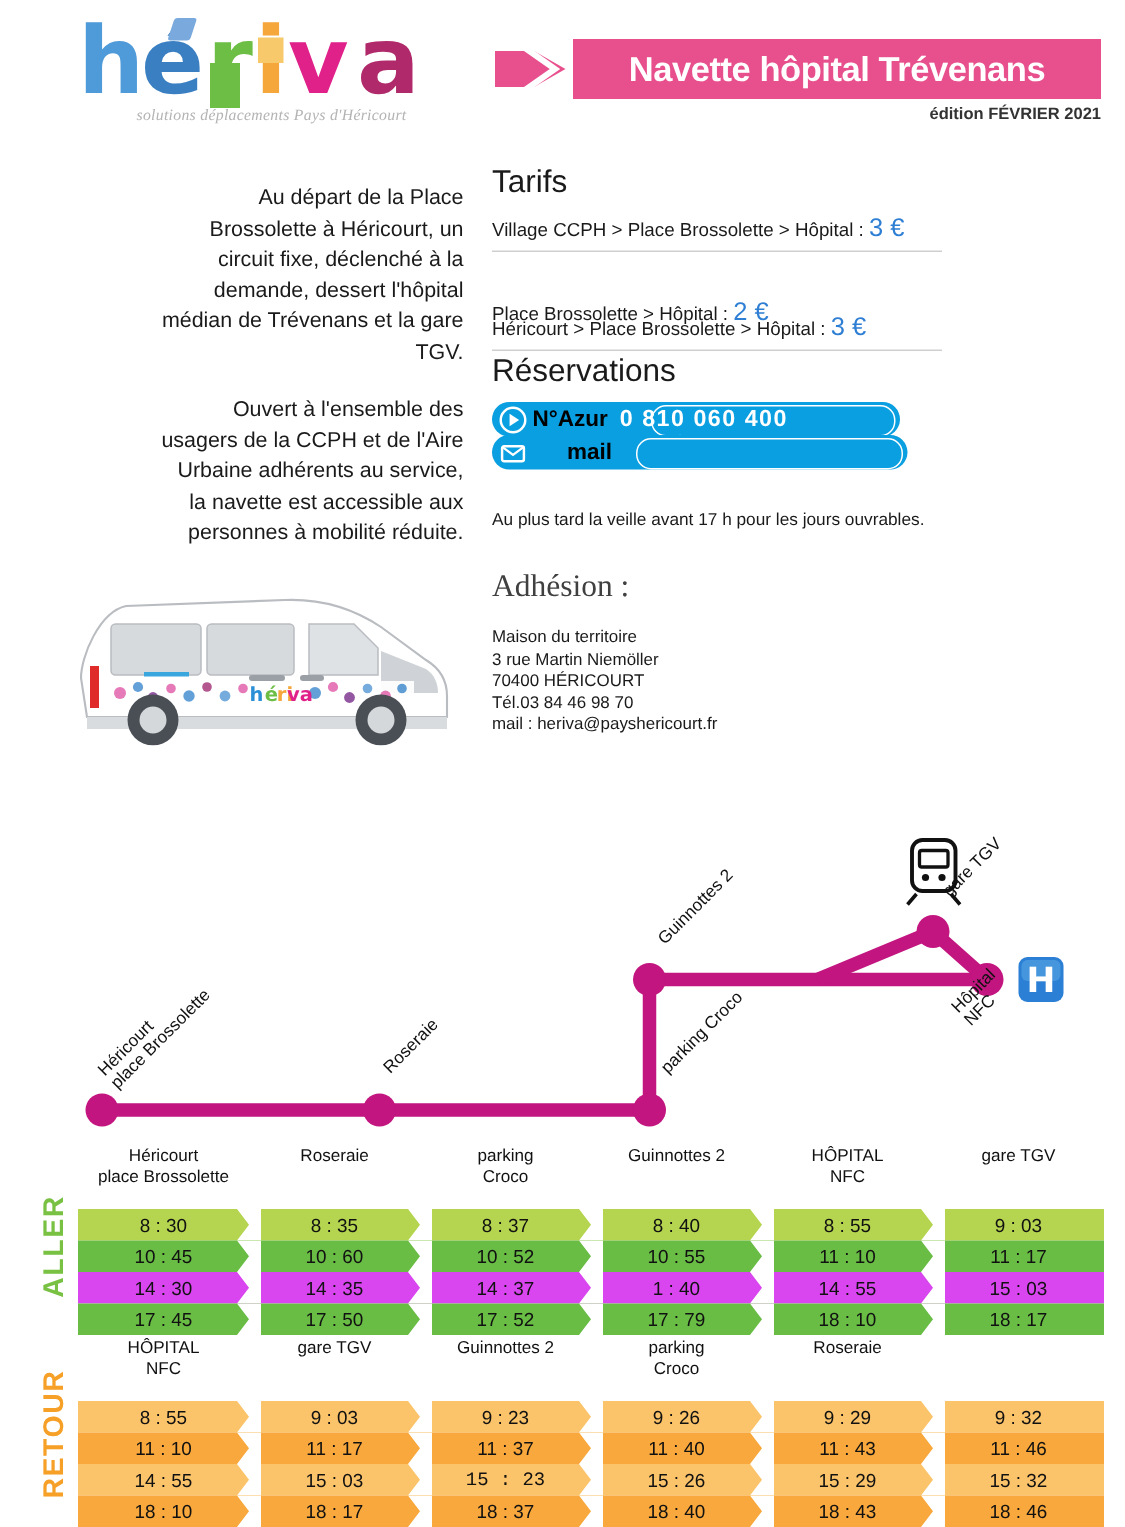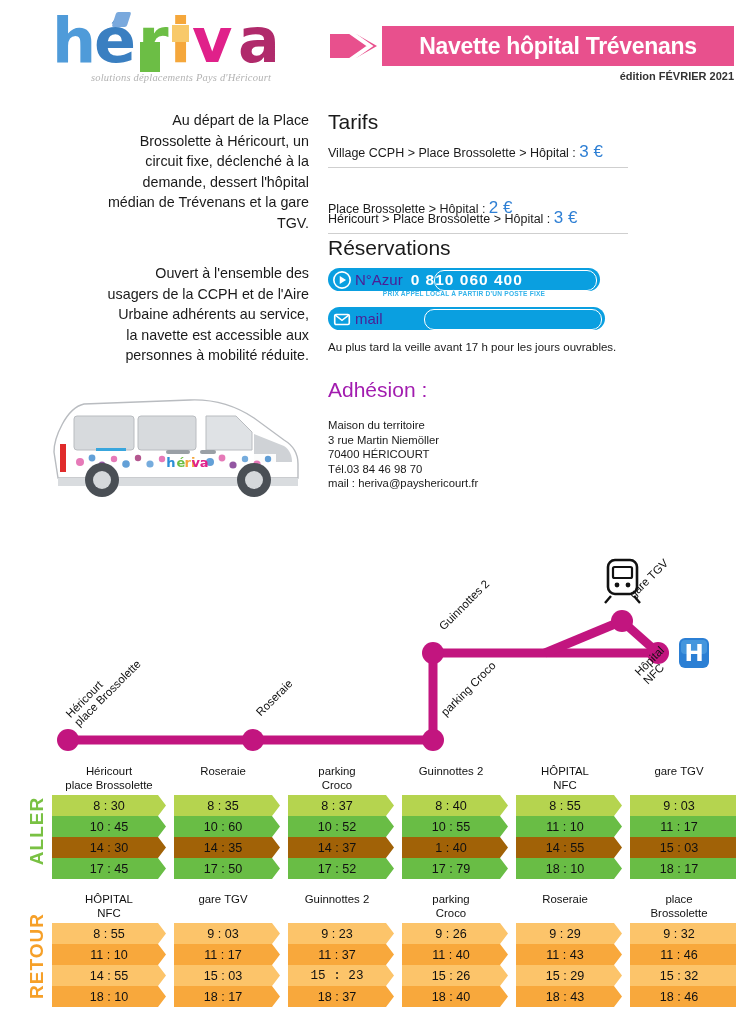--- a/index.html
+++ b/index.html
@@ -39,70 +39,70 @@
   .banner-arrow{position:absolute;left:0;top:0;width:58px;height:40px;}
   .banner-bar{position:absolute;left:52px;top:0;width:352px;height:40px;background:#e8508d;}
   .banner-txt{position:absolute;left:52px;top:0;width:352px;height:40px;
     display:flex;align-items:center;justify-content:center;
     color:#ffffff;font-weight:700;font-size:23px;letter-spacing:-0.3px;}
   #edition{left:330px;top:70px;width:404px;text-align:right;
     font-size:11px;font-weight:700;color:#333;}
 
   
   .para{width:205px;text-align:right;font-size:14.3px;line-height:20.5px;color:#1a1a1a;}
-  #para1{left:104px;top:110px;}
+  #para1{left:104px;top:122px;}
   #para2{left:104px;top:263px;}
 
   
   #van{left:40px;top:392px;width:268px;height:105px;}
 
   
   #tarifs-title{left:328px;top:110px;font-size:21px;color:#1a1a1a;}
   .tarif-row{left:328px;width:300px;font-size:12.5px;color:#1a1a1a;
     padding-bottom:5px;border-bottom:1px solid #cfcfcf;}
   .tarif-row.last{border-bottom:none;}
   #tarif0{top:142px;}
   #tarif1{top:170px;margin-top:38px;}
   #tarif2{top:198px;}
   .price{color:#2e7fd4;font-size:17px;}
 
   #resa-title{left:328px;top:236px;font-size:21px;color:#1a1a1a;}
   .badge{position:absolute;height:23px;border-radius:12px;background:#0a9fe0;
     display:flex;align-items:center;}
   #azur-badge{left:328px;top:268px;width:272px;}
-  #mail-badge{left:328px;top:307px;width:277px;}
+  #mail-badge{left:328px;top:290px;width:277px;gap:23px;}
   .badge-icon{width:22px;height:22px;margin-left:3px;display:flex;
     align-items:center;justify-content:center;}
-  .badge-label{color:#4c1d95;font-weight:400;font-size:15px;padding-left:2px;}
+  .badge-label{color:#000000;font-weight:700;font-size:15px;padding-left:2px;}
   .badge-value{color:#fff;font-weight:700;font-size:15.5px;
     letter-spacing:1px;margin-left:8px;}
   .badge-pill{position:absolute;top:2px;height:19px;border:1.6px solid #fff;
     border-radius:10px;}
   #azur-pill{left:106px;right:3px;}
   #mail-pill{left:96px;right:3px;}
   #azur-small{left:328px;top:290px;width:272px;text-align:center;
     font-size:6.6px;color:#34b3ea;font-weight:700;letter-spacing:0.2px;}
   #resa-note{left:328px;top:341px;font-size:11.5px;color:#1a1a1a;}
 
-  #adh-title{left:328px;top:378px;font-size:21px;color:#a21caf;}
+  #adh-title{left:328px;top:378px;font-size:21px;color:#404040;font-family:Liberation Serif, serif;}
   #adh-block{left:328px;top:418px;font-size:11.3px;line-height:14.6px;color:#1a1a1a;}
 
   
   #map{left:0;top:540px;width:750px;height:225px;}
   .stop-label{position:absolute;font-size:11.5px;color:#111;
     white-space:pre;transform-origin:0 50%;transform:rotate(-45deg);}
 
   
   .tbl{position:absolute;left:52px;width:684px;}
   #tbl-aller{top:765px;}
   #tbl-retour{top:893px;}
   .hdr-row{position:relative;height:30px;}
   .hdr-cell{position:absolute;top:0;width:114px;text-align:center;
     font-size:11.4px;line-height:13.5px;color:#111;}
-  .body-rows{position:relative;width:684px;height:100px;overflow:hidden;}
+  .body-rows{position:relative;width:684px;height:100px;overflow:hidden;margin-top:11px;}
   .trow{position:relative;height:21px;width:684px;}
   .tcell{position:absolute;top:0;height:21px;width:114px;
     display:flex;align-items:center;justify-content:center;
     font-size:12.6px;color:#111;}
   .chev{position:absolute;top:0;height:21px;width:16px;z-index:3;}
   .sidelabel{position:absolute;font-weight:700;font-size:19px;
     letter-spacing:1px;transform-origin:50% 50%;transform:rotate(-90deg);}
   #lbl-aller{left:-3px;top:820px;width:80px;text-align:center;color:#79c143;}
   #lbl-retour{left:-3px;top:948px;width:80px;text-align:center;color:#f6a028;}
 </style>
@@ -324,21 +324,21 @@
             <path d="M0 0 L8 10.5 L0 21 L16 21 L16 0 Z" fill="#ffffff"></path>
             <path d="M16 0 L16 21 L8 21 L16 10.5 Z" fill="#b5d44f" opacity="0"></path>
           </svg></div>
         <div class="tcell" style="left: 456px;">11 : 10</div>
         <div class="chev" style="left: 562px;"><svg viewBox="0 0 16 21" width="16" height="21" preserveAspectRatio="none">
             <path d="M0 0 L8 10.5 L0 21 L16 21 L16 0 Z" fill="#ffffff"></path>
             <path d="M16 0 L16 21 L8 21 L16 10.5 Z" fill="#b5d44f" opacity="0"></path>
           </svg></div>
         <div class="tcell" style="left: 570px;">11 : 17</div>
       </div>
-      <div class="trow" style="background: #a16207;">
+      <div class="trow" style="background: #d946ef;">
         <div class="tcell" style="left: 0px;">14 : 30</div>
         <div class="chev" style="left: 106px;"><svg viewBox="0 0 16 21" width="16" height="21" preserveAspectRatio="none">
             <path d="M0 0 L8 10.5 L0 21 L16 21 L16 0 Z" fill="#ffffff"></path>
             <path d="M16 0 L16 21 L8 21 L16 10.5 Z" fill="#b5d44f" opacity="0"></path>
           </svg></div>
         <div class="tcell" style="left: 114px;">14 : 35</div>
         <div class="chev" style="left: 220px;"><svg viewBox="0 0 16 21" width="16" height="21" preserveAspectRatio="none">
             <path d="M0 0 L8 10.5 L0 21 L16 21 L16 0 Z" fill="#ffffff"></path>
             <path d="M16 0 L16 21 L8 21 L16 10.5 Z" fill="#b5d44f" opacity="0"></path>
           </svg></div>
@@ -391,21 +391,20 @@
 </div>
 
 <div class="abs sidelabel" id="lbl-retour">RETOUR</div>
 <div class="tbl" id="tbl-retour">
   <div class="hdr-row">
       <div class="hdr-cell" style="left: 0px;">HÔPITAL<br>NFC</div>
       <div class="hdr-cell" style="left: 114px;">gare TGV</div>
       <div class="hdr-cell" style="left: 228px;">Guinnottes 2</div>
       <div class="hdr-cell" style="left: 342px;">parking<br>Croco</div>
       <div class="hdr-cell" style="left: 456px;">Roseraie</div>
-      <div class="hdr-cell" style="left: 570px;">place<br>Brossolette</div>
     </div>
   <div class="body-rows">
       <div class="trow" style="background: rgb(252, 196, 106);">
         <div class="tcell" style="left: 0px;">8 : 55</div>
         <div class="chev" style="left: 106px;"><svg viewBox="0 0 16 21" width="16" height="21" preserveAspectRatio="none">
             <path d="M0 0 L8 10.5 L0 21 L16 21 L16 0 Z" fill="#ffffff"></path>
             <path d="M16 0 L16 21 L8 21 L16 10.5 Z" fill="#fcc46a" opacity="0"></path>
           </svg></div>
         <div class="tcell" style="left: 114px;">9 : 03</div>
         <div class="chev" style="left: 220px;"><svg viewBox="0 0 16 21" width="16" height="21" preserveAspectRatio="none">

